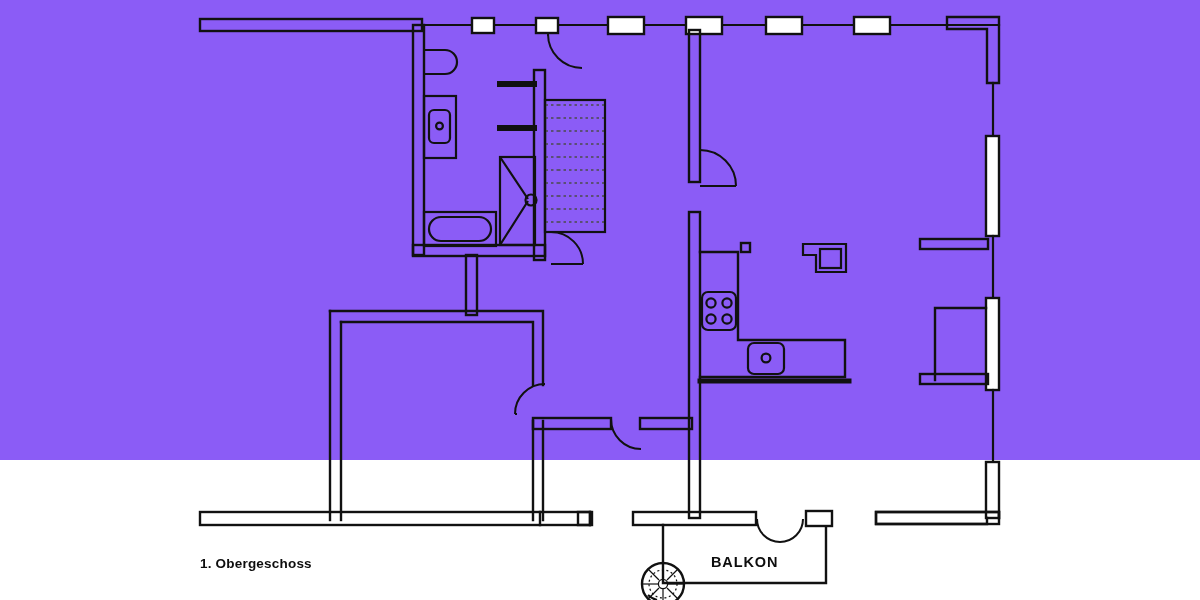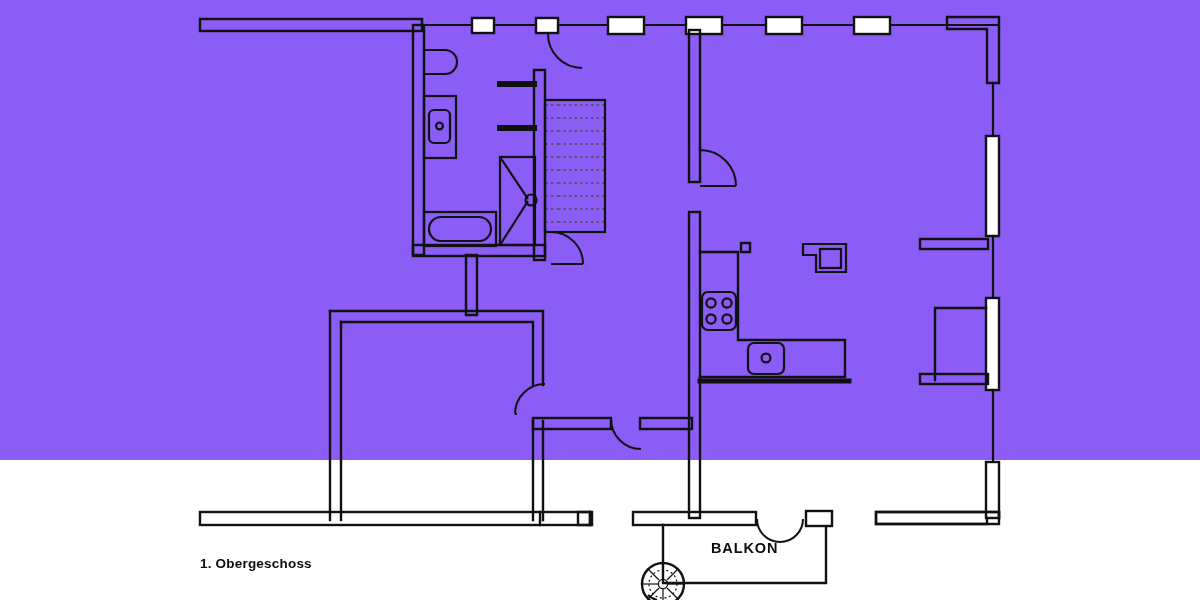--- a/index.html
+++ b/index.html
@@ -33,21 +33,21 @@
     white-space: nowrap;
     letter-spacing: 0.2px;
   }
   #floor-label {
     left: 200px;
     top: 556px;
     font-size: 13.5px;
   }
   #balcony-label {
     left: 711px;
-    top: 540px;
+    top: 554px;
     font-size: 14.5px;
     letter-spacing: 0.9px;
   }
 </style>
 </head>
 <body>
 
 <div id="plan-root">
 
   <svg id="floorplan-svg" width="1200" height="600" viewBox="0 0 1200 600">

